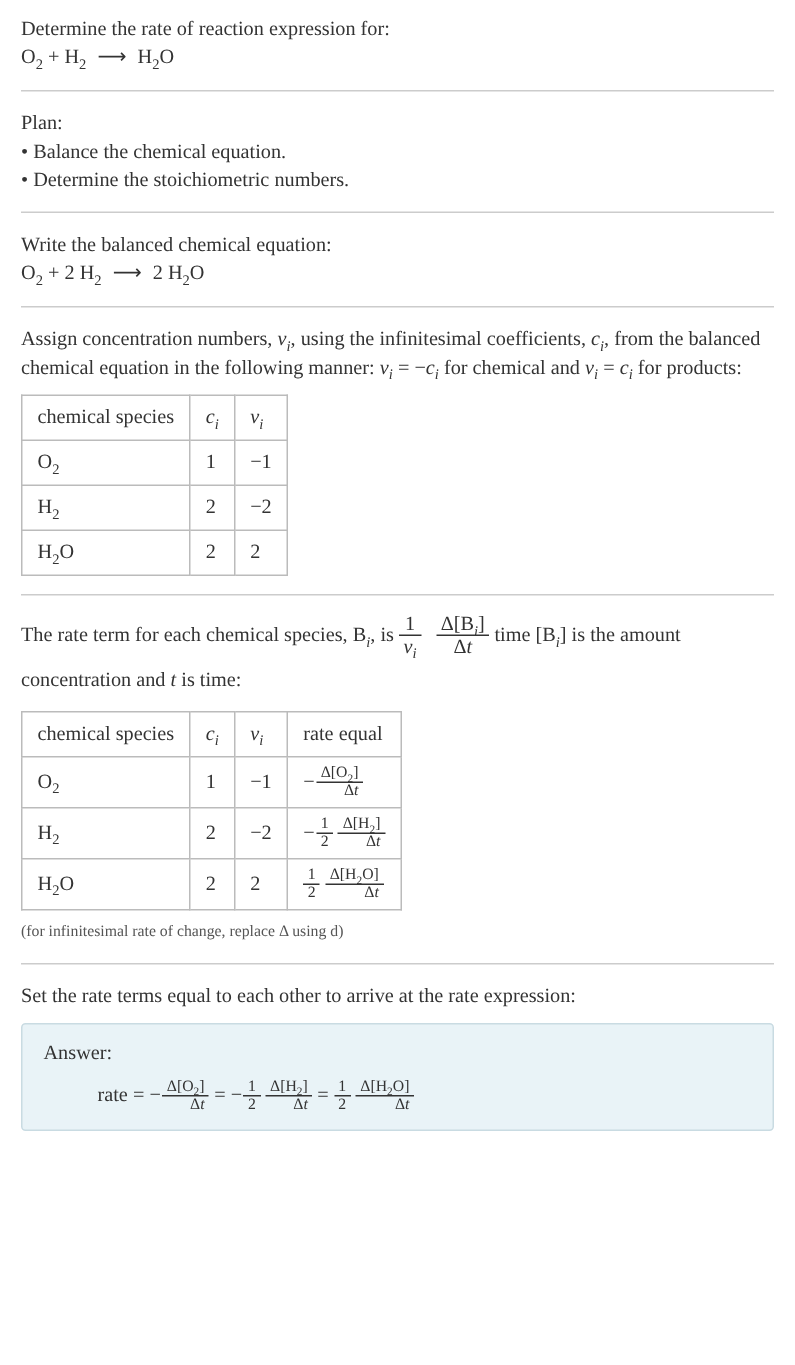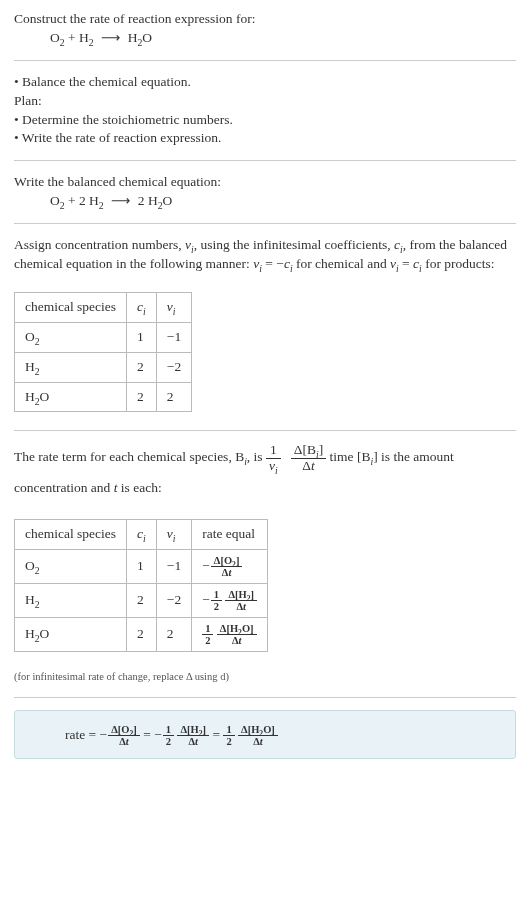--- a/index.html
+++ b/index.html
@@ -10,40 +10,39 @@
     color: #333;
     background: #fff;
     width: 502px;
     line-height: 1.4;
   }
   hr {
     border: none;
     border-top: 1px solid #ccc;
     margin: 12px 0;
   }
-  .eq { font-family: Georgia, serif; margin-left: 36px; }
+  .eq { font-family: Georgia, serif; }
   sub { font-size: 0.72em; vertical-align: sub; line-height: 0; }
   .arrow { padding: 0 4px; }
   table.data {
     border-collapse: collapse;
-    margin: 18px 0;
+    margin: 8px 0;
   }
   table.data td, table.data th {
     border: 1px solid #bbb;
     padding: 5px 10px;
     text-align: left;
     font-weight: normal;
   }
   .frac {
     display: inline-block;
     vertical-align: middle;
-    text-align: center;
+    text-align: right;
     font-size: 0.78em;
     line-height: 1.05;
-    font-weight: bold;
   }
   .frac .num { display:block; border-bottom: 1px solid #333; padding: 0 3px;}
   .frac .den { display:block; padding: 0 3px;}
   .fracL {
     display: inline-block;
     vertical-align: middle;
     text-align: center;
     font-size: 1em;
     line-height: 1.1;
   }
@@ -60,33 +59,32 @@
   .answer .label { margin-bottom:4px;}
   .indent { padding-left: 36px;}
   .note { font-size: 0.78em; color:#555; padding-left:36px; padding-top:2px;}
   .neg { padding-right:1px;}
   .rtfrac { white-space:nowrap;}
 </style>
 </head>
 <body>
 
 <div>
-  <div>Construct the rate of reaction expression for:</div>
+  <div>Determine the rate of reaction expression for:</div>
   <div class="eq">
     O<sub>2</sub> + H<sub>2</sub> <span class="arrow">⟶</span> H<sub>2</sub>O
   </div>
 </div>
 
 <hr>
 
 <div>
+  <div>Plan:</div>
   <div>• Balance the chemical equation.</div>
-  <div>Plan:</div>
   <div>• Determine the stoichiometric numbers.</div>
-  <div>• Write the rate of reaction expression.</div>
 </div>
 
 <hr>
 
 <div>
   <div>Write the balanced chemical equation:</div>
   <div class="eq">
     O<sub>2</sub> + 2 H<sub>2</sub> <span class="arrow">⟶</span> 2 H<sub>2</sub>O
   </div>
 </div>
@@ -126,21 +124,21 @@
 <hr>
 
 <div>
   <div style="line-height:2;">
     <span>The rate term for each chemical species, </span>B<sub><i>i</i></sub><span>, is </span>
     <span class="rtfrac">
       <span class="fracL"><span class="num">1</span><span class="den"><i>ν<sub>i</sub></i></span></span>
       &nbsp;
       <span class="fracL"><span class="num">Δ[B<sub><i>i</i></sub>]</span><span class="den">Δ<i>t</i></span></span>
     </span>
-    <span> time </span>[B<sub><i>i</i></sub>]<span> is the amount concentration and </span><i>t</i><span> is each:</span>
+    <span> time </span>[B<sub><i>i</i></sub>]<span> is the amount concentration and </span><i>t</i><span> is time:</span>
   </div>
 
   <table class="data">
     <tbody>
         <tr>
       <th>chemical species</th>
       <th><i>c<sub>i</sub></i></th>
       <th><i>ν<sub>i</sub></i></th>
       <th>rate equal</th>
     </tr>
@@ -169,21 +167,23 @@
       </td>
     </tr>
   </tbody>
     </table>
   <div class="small">(for infinitesimal rate of change, replace Δ using d)</div>
 </div>
 
 <hr>
 
 <div>
+  <div>Set the rate terms equal to each other to arrive at the rate expression:</div>
 
   <div class="answer">
+    <div class="label">Answer:</div>
     <div class="indent" style="line-height:2;">
       rate = <span class="neg">−</span><span class="frac"><span class="num">Δ[O<sub>2</sub>]</span><span class="den">Δ<i>t</i></span></span>
       = <span class="neg">−</span><span class="frac"><span class="num">1</span><span class="den">2</span></span>&nbsp;<span class="frac"><span class="num">Δ[H<sub>2</sub>]</span><span class="den">Δ<i>t</i></span></span>
       = <span class="frac"><span class="num">1</span><span class="den">2</span></span>&nbsp;<span class="frac"><span class="num">Δ[H<sub>2</sub>O]</span><span class="den">Δ<i>t</i></span></span>
     </div>
   </div>
 </div>
 
 </body></html>

